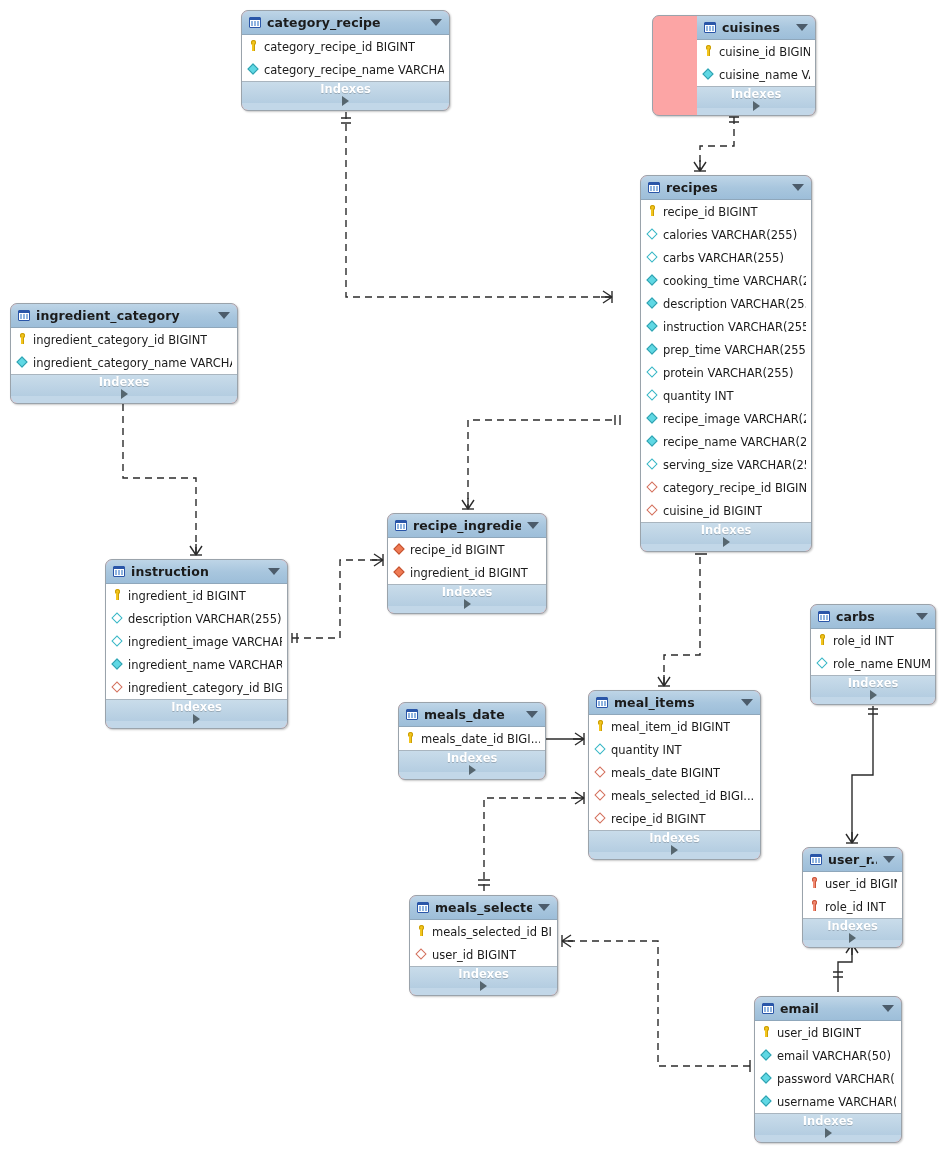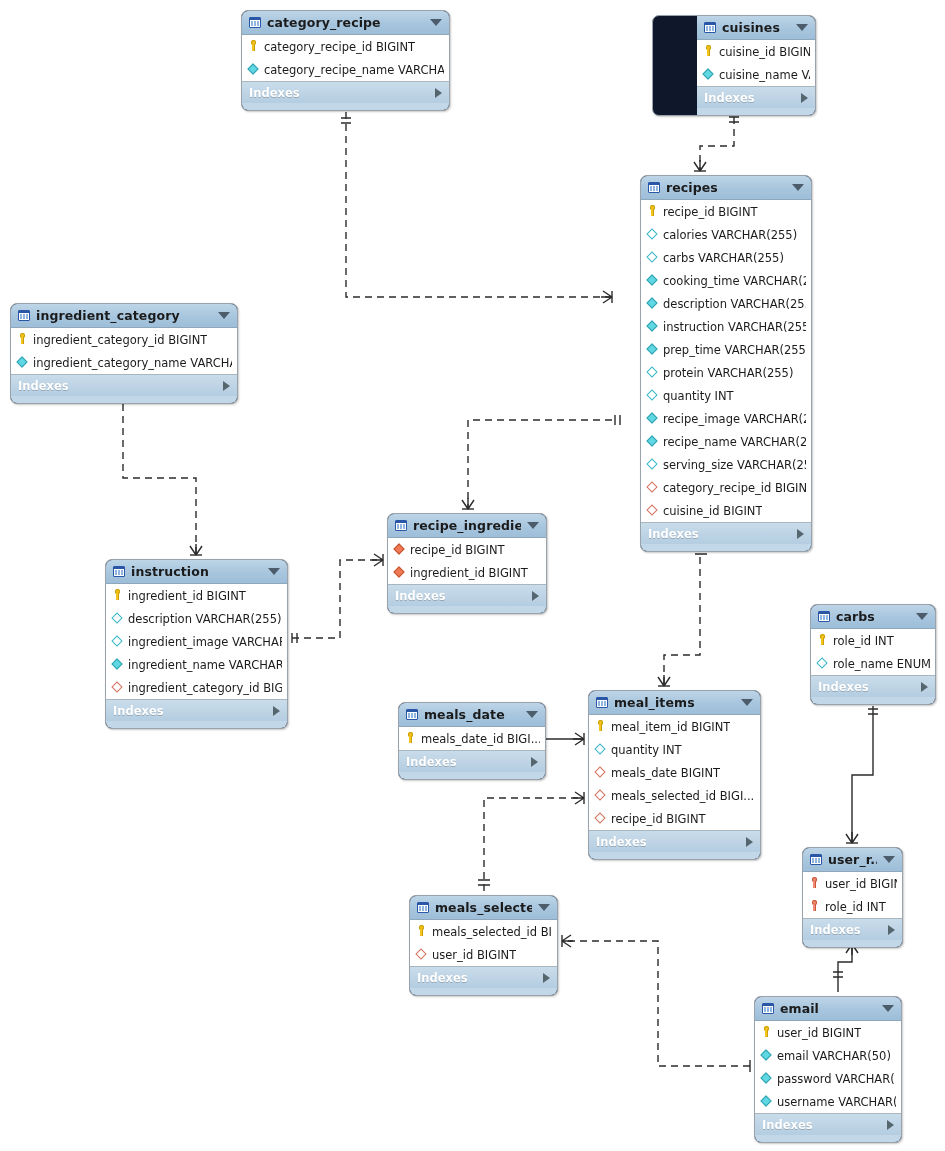--- a/index.html
+++ b/index.html
@@ -10,21 +10,21 @@
   }
   #canvas{position:absolute;inset:0;width:945px;height:1151px;}
   #edges{position:absolute;left:0;top:0;width:945px;height:1151px;pointer-events:none;}
 
   
   .tbl{
     position:absolute;
     box-sizing:border-box;
     border:1px solid #9aa3ab;
     border-radius:7px;
-    background:#0f172a;
+    background:#fca5a5;
     box-shadow:1px 1px 2px rgba(0,0,0,.22);
     overflow:hidden;
   }
   .tbl-hd{
     height:23px;
     display:flex;align-items:center;
     padding:0 6px 0 7px;
     background:linear-gradient(to bottom,#bed5e7 0%,#a8c6de 52%,#9dbed9 100%);
     border-bottom:1px solid #8fa7bb;
     gap:6px;
@@ -87,20 +87,21 @@
   .gly.dia.filled::before{background:#5fd8e4;border-color:#2f9fae;}
   .gly.dia.fk::before{border-color:#d4705c;background:#ffffff;}
   .gly.dia.fk.filled::before{background:#ef7a54;border-color:#c2512f;}
 
   .idx{
     height:21px;display:flex;align-items:center;
     padding:0 7px 0 7px;
     background:linear-gradient(to bottom,#c9dcea 0%,#b4cde1 100%);
     color:#ffffff;font-size:11.5px;font-weight:bold;
     text-shadow:0 1px 0 rgba(0,0,0,.20);
+    flex-direction:column;
   }
   .idx .lbl{flex:1 1 auto;}
   .idx .arw{
     width:0;height:0;
     border-top:5px solid transparent;border-bottom:5px solid transparent;
     border-left:7px solid #56666f;
   }
   .foot{height:7px;background:#c2d7e8;}
 </style>
 </head>

